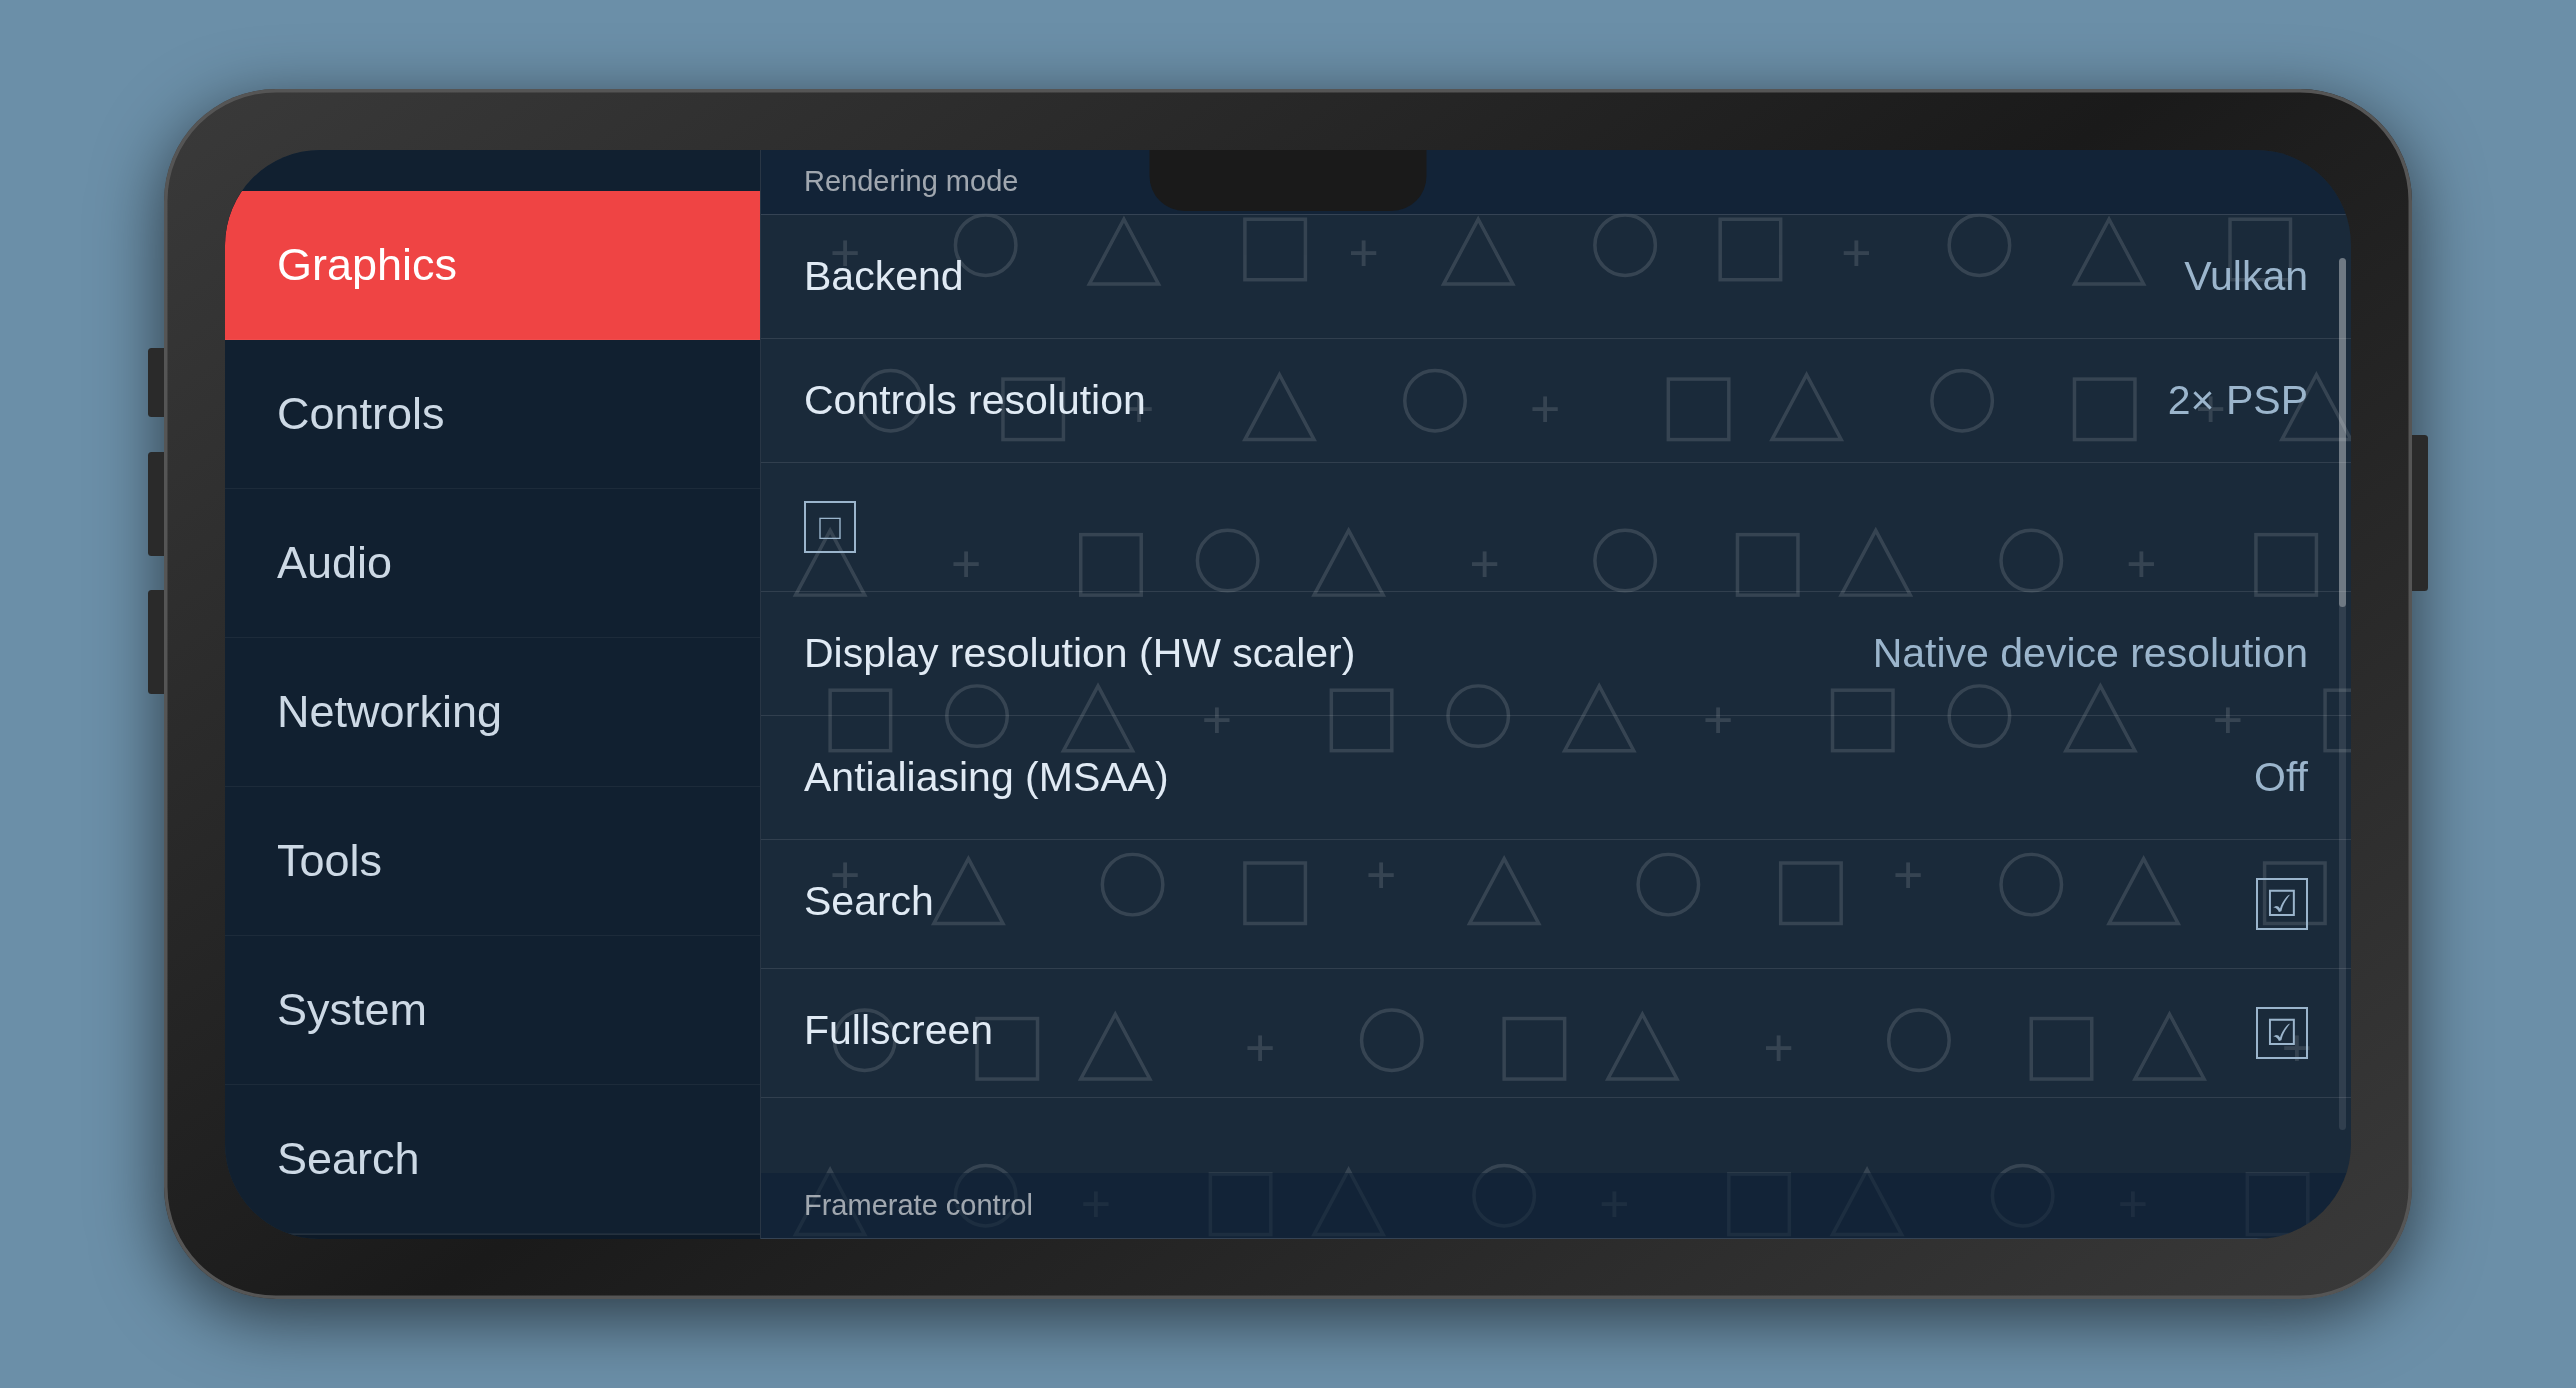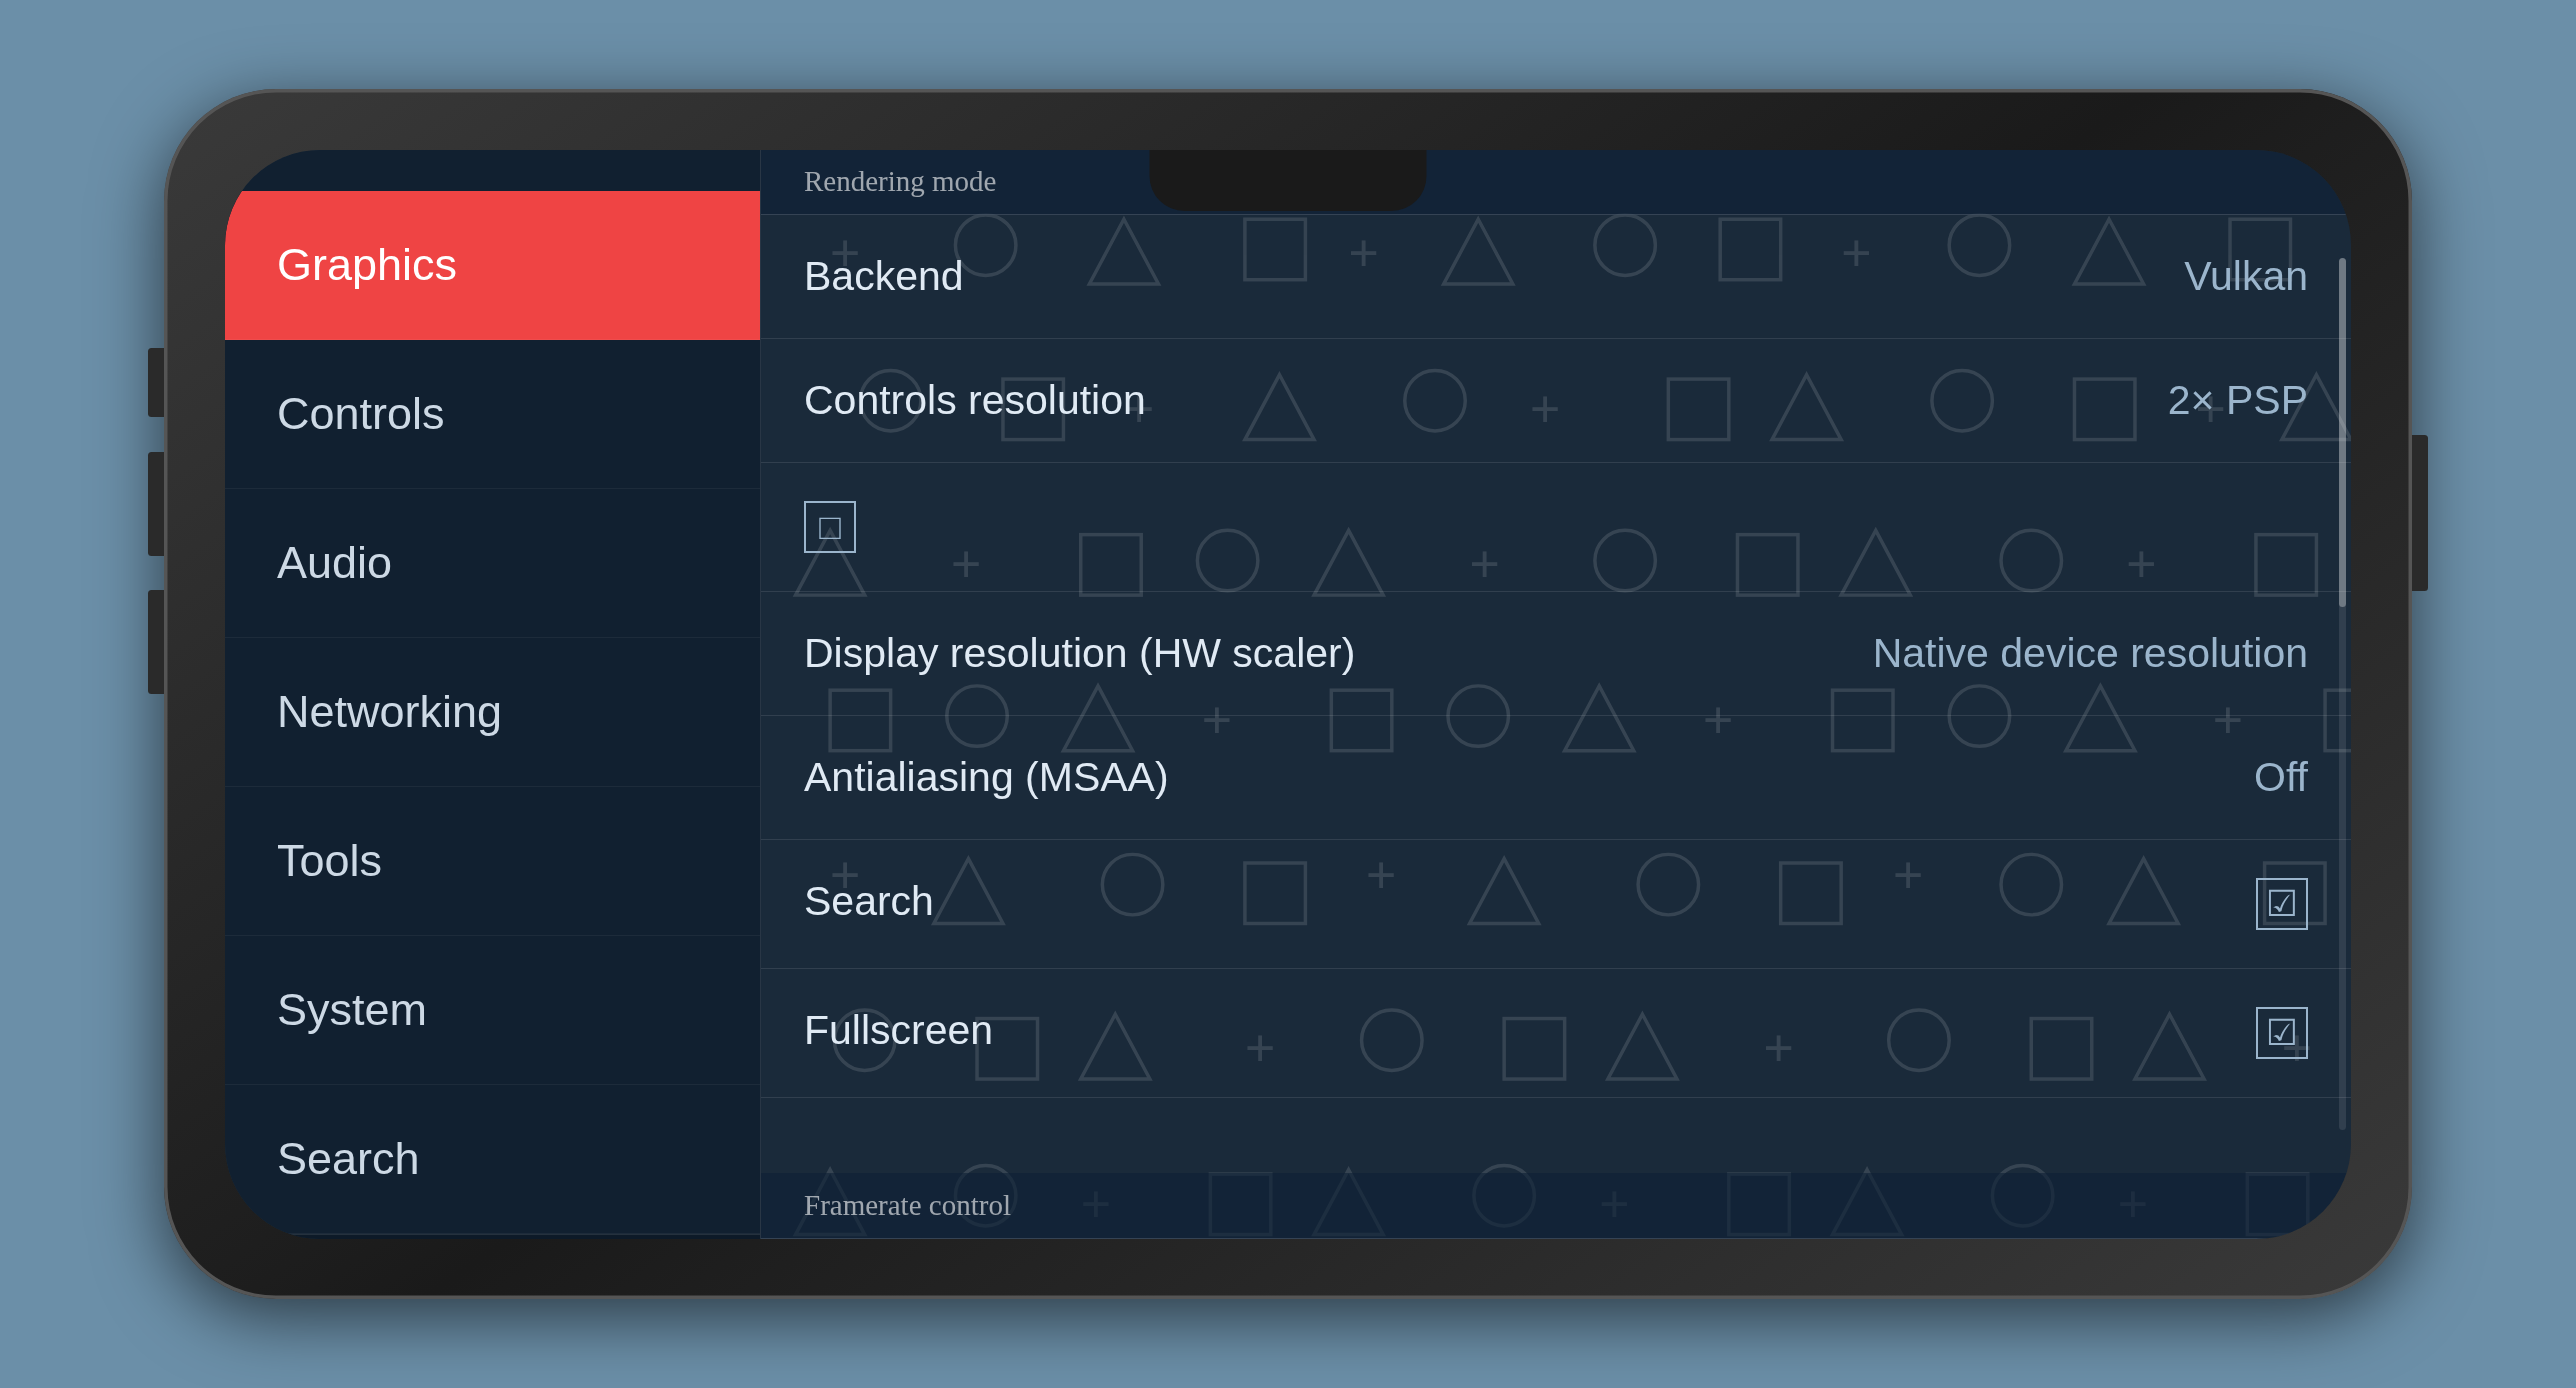--- a/index.html
+++ b/index.html
@@ -170,21 +170,20 @@
 
     .section-header {
       padding: 15.6px 43px;
       font-size: 29px;
       color: rgba(255,255,255,0.6);
       font-weight: 400;
       border-bottom: 0.9px solid rgba(255,255,255,0.15);
       background: rgba(13, 32, 53, 0.6);
       position: relative;
       z-index: 2;
-      font-family: Liberation Serif, serif;
     }
 
     .settings-list {
       flex: 1;
       overflow: hidden;
       position: relative;
       z-index: 2;
     }
 
     .setting-row {

